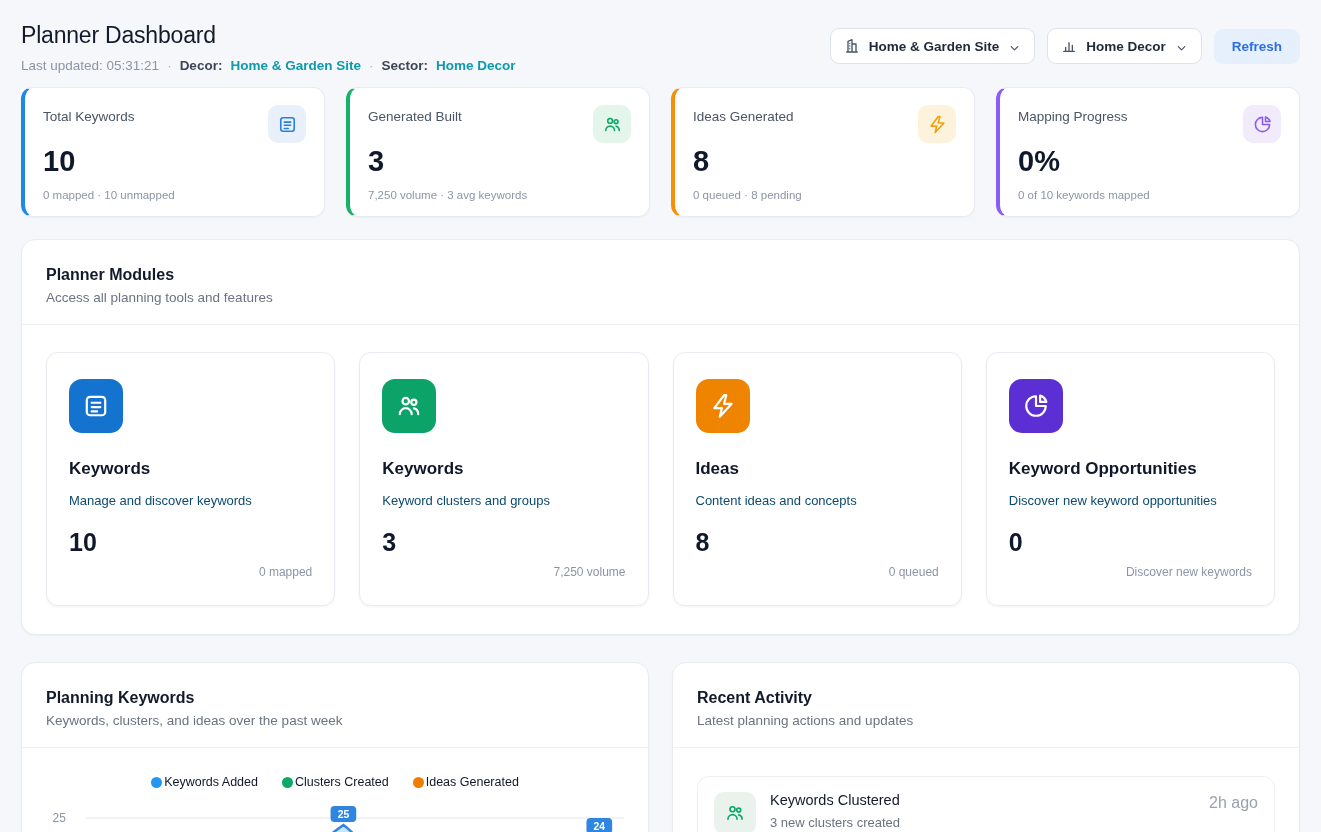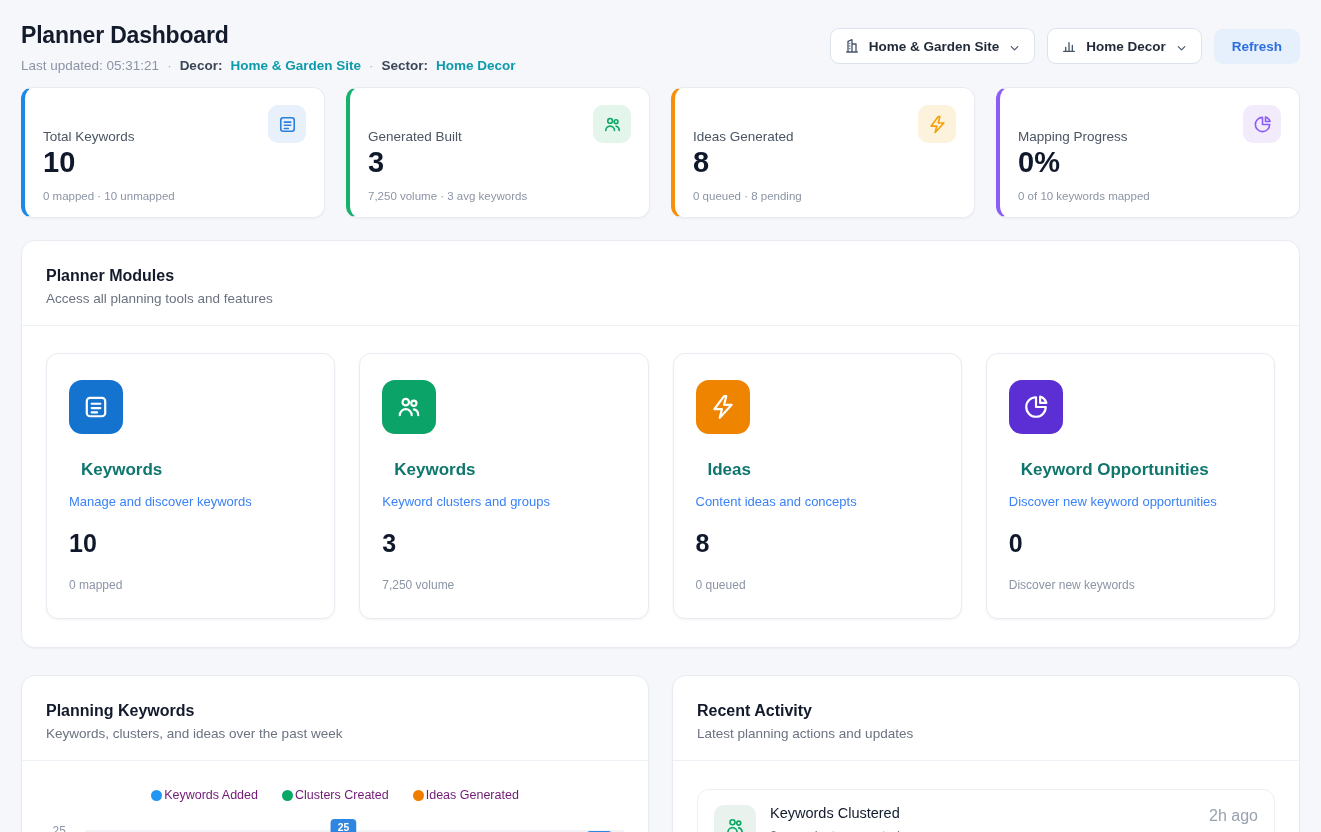--- a/index.html
+++ b/index.html
@@ -5,21 +5,21 @@
   * { margin:0; padding:0; box-sizing:border-box; }
   html,body { width:1321px; height:832px; overflow:hidden; }
   body {
     font-family:"Liberation Sans","DejaVu Sans",sans-serif;
     background:#f5f7fa; color:#151b28;
   }
   .page { padding:0 21px; }
 
   
   .topbar { display:flex; justify-content:space-between; align-items:flex-start; margin-top:22px; }
-  .page-title { font-size:23px; font-weight:700; letter-spacing:-0.2px; color:#121a2b; }
+  .page-title { font-size:23px; font-weight:400; letter-spacing:-0.2px; color:#121a2b; }
   .meta { margin-top:9px; font-size:13.5px; color:#8c95a5; display:flex; align-items:center; gap:8px; }
   .meta .lbl { color:#3d4656; font-weight:700; }
   .meta .lnk { color:#0d9aaa; font-weight:700; text-decoration:none; cursor:pointer; }
   .meta .sep { color:#aab2bf; }
   .controls { display:flex; gap:12px; align-items:center; margin-top:6px; }
   .select-btn {
     display:flex; align-items:center; gap:9px; background:#fff;
     border:1px solid #dde3ec; border-radius:9px; padding:9px 13px;
     font-size:13.5px; font-weight:700; color:#1f2937; cursor:pointer;
     font-family:inherit;
@@ -37,21 +37,21 @@
   .stat-card {
     background:#fff; border:1px solid #e8ecf2; border-radius:12px;
     border-left-width:4px; padding:17px 18px 15px; min-height:128px;
     box-shadow:0 1px 2px rgba(16,24,40,.04);
   }
   .stat-card.a-blue   { border-left-color:#1e88e5; }
   .stat-card.a-green  { border-left-color:#17b26a; }
   .stat-card.a-amber  { border-left-color:#f79009; }
   .stat-card.a-purple { border-left-color:#8b5cf6; }
   .stat-top { display:flex; justify-content:space-between; align-items:flex-start; }
-  .stat-label { font-size:13.5px; color:#4b5563; padding-top:4px;margin-top:20px; }
+  .stat-label { font-size:13.5px; color:#4b5563; padding-top:4px; }
   .icon-box { width:38px; height:38px; border-radius:10px; display:flex; align-items:center; justify-content:center; }
   .icon-box svg { width:19px; height:19px; }
   .icon-box.s-blue   { background:#e7f0fb; color:#2b7fd9; }
   .icon-box.s-green  { background:#e4f6ec; color:#0ca866; }
   .icon-box.s-amber  { background:#fdf3dc; color:#f59e0b; }
   .icon-box.s-purple { background:#f1ebfc; color:#8b5cf6; }
   .stat-value { font-size:29px; font-weight:800; color:#10182b; margin-top:2px; }
   .stat-detail { font-size:11.5px; color:#8c95a5; margin-top:11px; }
 
   
@@ -68,34 +68,34 @@
     background:#fff; border:1px solid #e8ecf2; border-radius:12px;
     padding:26px 22px 26px; cursor:pointer;
     box-shadow:0 1px 3px rgba(16,24,40,.05);
   }
   .module-icon { width:54px; height:54px; border-radius:13px; display:flex; align-items:center; justify-content:center; color:#fff; }
   .module-icon svg { width:26px; height:26px; }
   .module-icon.m-blue   { background:#1473cf; }
   .module-icon.m-green  { background:#0ba368; }
   .module-icon.m-orange { background:#ef8400; }
   .module-icon.m-purple { background:#5b2fd4; }
-  .module-title { font-size:17px; font-weight:800; color:#0f766e; margin-top:26px;margin-left:12px; }
-  .module-desc { font-size:13px; color:#3b82f6; margin-top:14px; }
+  .module-title { font-size:17px; font-weight:800; color:#0f172a; margin-top:26px; }
+  .module-desc { font-size:13px; color:#0c4a6e; margin-top:14px; }
   .module-value { font-size:25px; font-weight:800; color:#10182b; margin-top:20px; }
-  .module-detail { font-size:12px; color:#8c95a5; margin-top:20px; }
+  .module-detail { font-size:12px; color:#8c95a5; margin-top:8px;text-align:right; }
 
   
   .bottom-row { display:grid; grid-template-columns:1fr 1fr; gap:23px; margin-top:27px; }
   .panel {
     background:#fff; border:1px solid #e8ecf2; border-radius:14px;
     padding:26px 24px; height:400px;
     box-shadow:0 1px 2px rgba(16,24,40,.04);
   }
   .legend { display:flex; justify-content:center; gap:24px; margin-top:27px; }
-  .legend-item { display:flex; align-items:center; gap:2px; font-size:12.5px; color:#701a75; }
+  .legend-item { display:flex; align-items:center; gap:2px; font-size:12.5px; color:#0f172a; }
   .dot { width:11px; height:11px; border-radius:50%; display:inline-block; }
   .dot.l-blue   { background:#2196f3; }
   .dot.l-green  { background:#0ca866; }
   .dot.l-orange { background:#f07c00; }
   .chart-wrap { margin-top:16px; }
   .chart-wrap svg { width:100%; height:170px; display:block; }
   .gridline { stroke:#e3e8ef; stroke-width:1; }
   .area { fill:rgba(33,150,243,0.25); }
   .cline { fill:none; stroke:#2e86e0; stroke-width:2.5; }
   .ytick { fill:#8c95a5; font-size:12px; }

